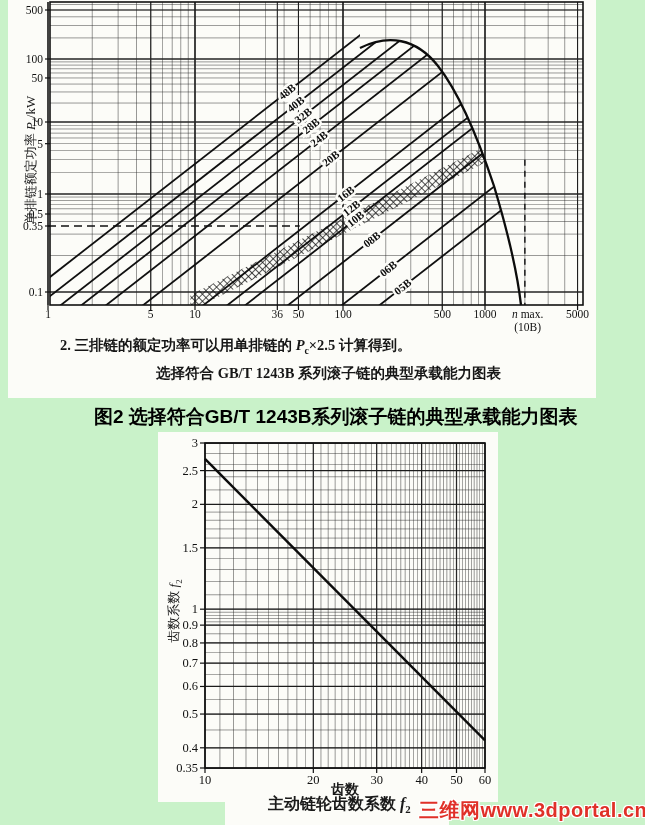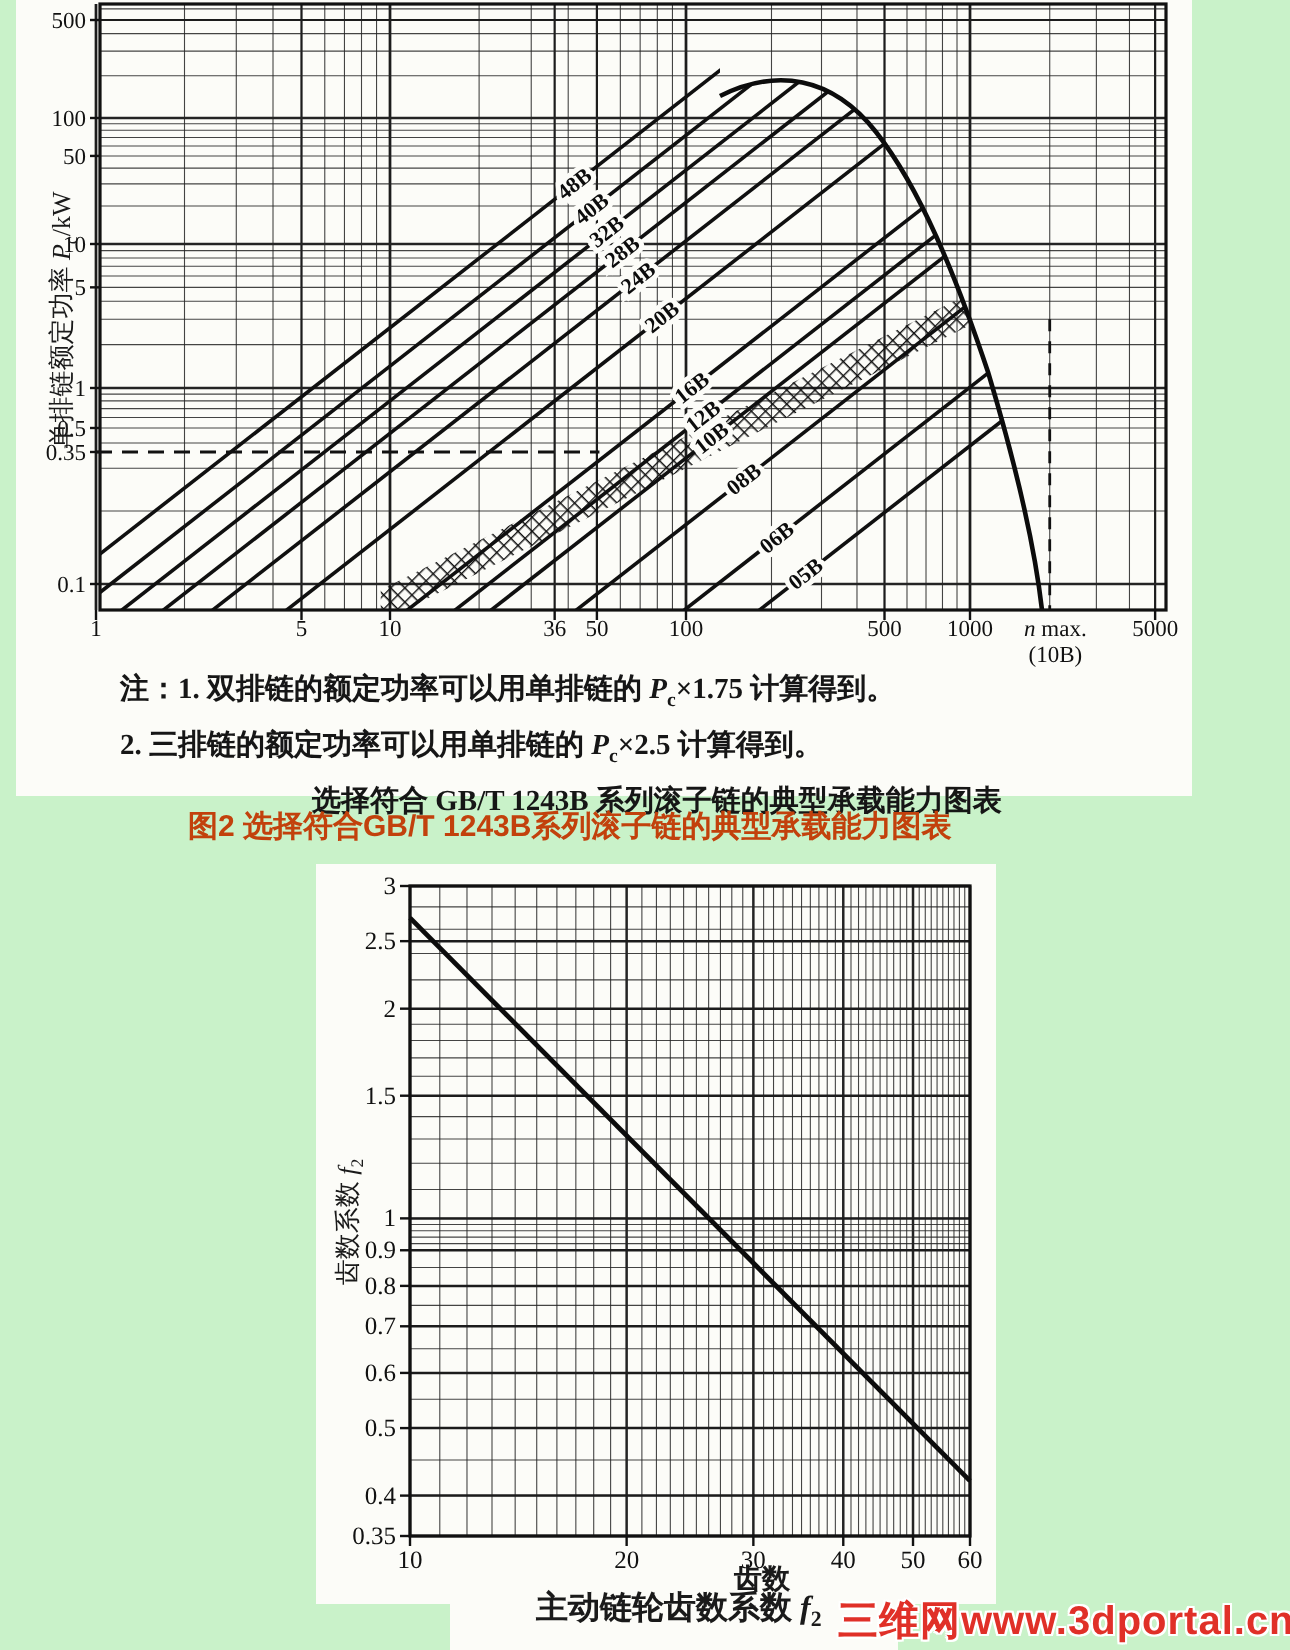--- a/index.html
+++ b/index.html
@@ -11,23 +11,23 @@
   #capStrip{left:225px;top:794px;width:224px;height:31px}
   svg{position:absolute;left:0;top:0}
   .axtext{font-size:13px;white-space:nowrap}
   .vlabel{position:absolute;text-align:center;transform:rotate(-90deg);font-size:13px;white-space:nowrap}
   sub{font-size:0.68em} sup{font-size:0.68em}
   .ivar{font-style:italic;font-family:"Liberation Serif",serif}
   #notes{position:absolute;left:52px;top:334px;width:520px;font-size:14.5px;font-weight:600;line-height:22px;color:#161616}
   #notes .l2{}
   #notes .l3{margin-left:96px;font-weight:700}
   #fig2caption{position:absolute;left:94px;top:404px;font-family:"Liberation Sans","DejaVu Sans",sans-serif;
-               font-weight:700;font-size:15px;color:#c2410c;white-space:nowrap}
+               font-weight:700;font-size:19px;color:#000000;white-space:nowrap}
   #xlabel1{position:absolute;left:162px;top:322px;width:210px;text-align:center}
-  #xlabel2{position:absolute;left:295px;top:781px;width:100px;text-align:right;font-weight:600;font-size:14px}
+  #xlabel2{position:absolute;left:295px;top:781px;width:100px;text-align:center;font-weight:600;font-size:14px}
   #ylabel1{left:-97px;top:150px;width:240px;height:20px;line-height:20px}
   #ylabel2{left:94px;top:602px;width:160px;height:18px;line-height:18px}
   #fig3caption{position:absolute;left:268px;top:794px;font-size:16px;font-weight:700;white-space:nowrap;z-index:4}
   #watermark{position:absolute;left:419px;top:797px;z-index:6;white-space:nowrap;
              font-family:"Liberation Sans","DejaVu Sans",sans-serif;font-weight:700;font-size:20px;color:#e03028;
              letter-spacing:0.5px;
              text-shadow:-1px -1px 0 #fff,1px -1px 0 #fff,-1px 1px 0 #fff,1px 1px 0 #fff,0 -1px 0 #fff,0 1px 0 #fff,-1px 0 0 #fff,1px 0 0 #fff}
 </style>
 </head>
 <body>
@@ -189,24 +189,20 @@
       <line x1="42" y1="292" x2="37" y2="292" stroke="#111" stroke-width="1.2"></line>
       <text x="35" y="296" text-anchor="end" font-size="11.5" fill="#111">0.1</text>
     </svg>
 
   <div class="vlabel" id="ylabel1">
     <span>单排链额定功率 </span><span class="ivar">P</span><sub>c</sub><span>/kW</span>
   </div>
 
 
   <div id="notes">
-    <div class="l1">
-      <span>注：</span><span>1.</span>
-      <span>双排链的额定功率可以用单排链的 </span><span class="ivar">P</span><sub>c</sub><span>×1.75</span><span> 计算得到。</span>
-    </div>
     <div class="l2">
       <span>2.</span>
       <span>三排链的额定功率可以用单排链的 </span><span class="ivar">P</span><sub>c</sub><span>×2.5</span><span> 计算得到。</span>
     </div>
     <div class="l3">选择符合 GB/T 1243B 系列滚子链的典型承载能力图表</div>
   </div>
 </div>
 
 <div id="fig2caption">图2 选择符合GB/T 1243B系列滚子链的典型承载能力图表</div>
 

